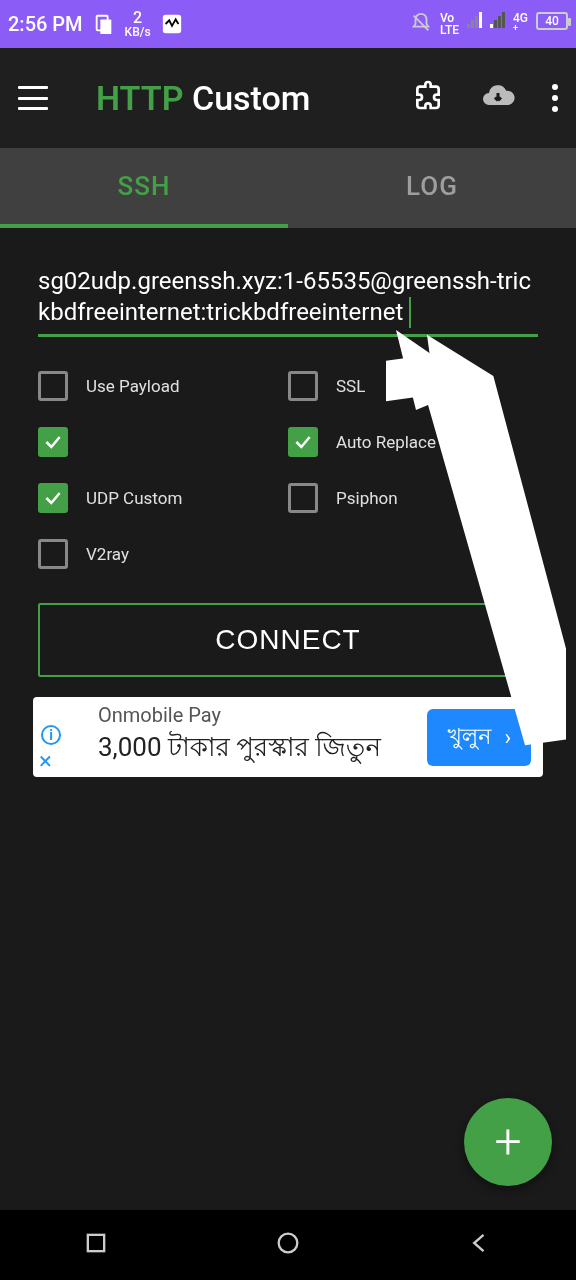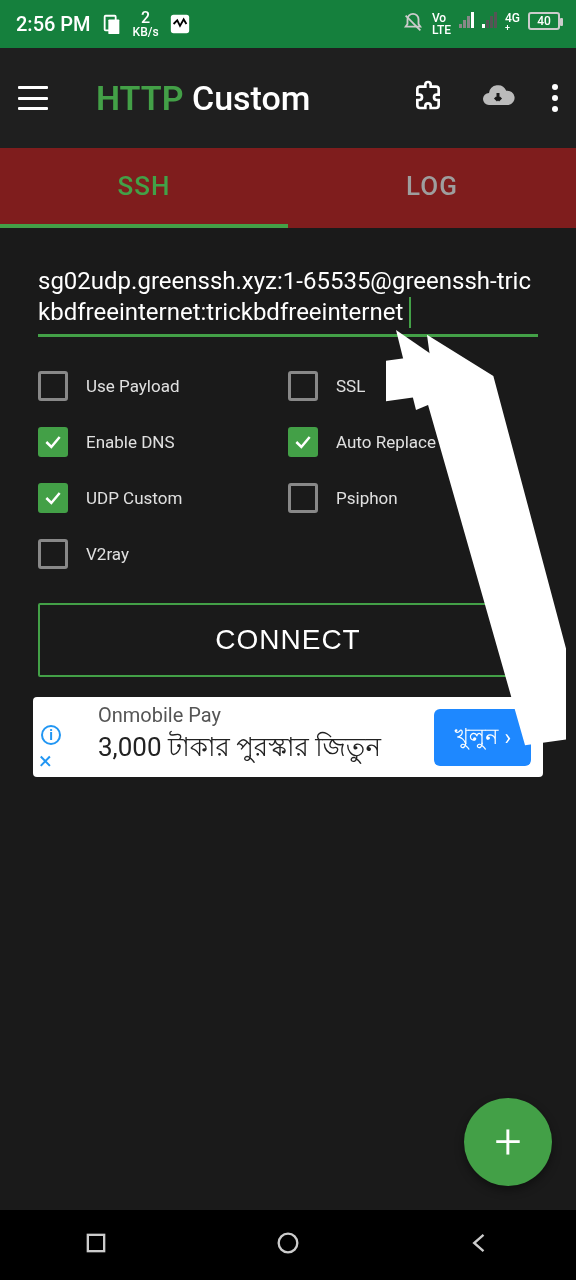--- a/index.html
+++ b/index.html
@@ -1,20 +1,20 @@
 <!DOCTYPE html>
 <html><head>
 <meta charset="utf-8">
 <style>
   * { box-sizing: border-box; margin: 0; padding: 0; }
   html, body { width: 576px; height: 1280px; background: #000; font-family: Roboto, Arial, sans-serif; color: #fff; overflow: hidden; }
   .screen { width: 576px; height: 1280px; background: #1a1a1a; position: relative; }
 
   
-  .status-bar { height: 48px; background: #15803d; display: flex; align-items: center; justify-content: space-between; padding: 0 16px; font-size: 20px; font-weight: 500; gap: 20px; }
+  .status-bar { height: 48px; background: #8b5cf6; display: flex; align-items: center; justify-content: space-between; padding: 0 8px; font-size: 20px; font-weight: 500; gap: 20px; }
   .status-left { display: flex; align-items: center; gap: 10px; }
   .status-right { display: flex; align-items: flex-start; gap: 8px; }
   .status-icon { display:inline-flex; align-items:center; }
   .kbs { display:flex; flex-direction:column; align-items:center; font-size:12px; line-height:1; }
   .kbs .num { font-size:16px; }
   .battery-box { width:32px; height:18px; border:2px solid #ccc; border-radius:3px; display:flex; align-items:center; justify-content:center; font-size:12px; position:relative; padding:0 1px;}
   .battery-box:after { content:""; position:absolute; right:-5px; top:4px; width:3px; height:8px; background:#ccc; border-radius:1px; }
   .vo-lte { font-size:12px; line-height:1; text-align:left; }
   .signal-bars { display:flex; align-items:flex-end; gap:1px; height:16px; }
   .signal-bars span { width:3px; background:#888; }
@@ -29,21 +29,21 @@
   .hamburger span { height:3px; background:#fff; border-radius:1px; }
   .title { flex: 0 0 auto; font-size: 34px; font-weight: 500; margin-left: 30px; }
   .title .h1a { color:#43a047; font-weight:600;}
   .title .h1b { color:#fff; }
   .header-spacer { flex:1; }
   .header-icons { display:flex; align-items:center; gap: 36px; }
   .dots { width:6px; display:flex; flex-direction:column; gap:5px; align-items:center; }
   .dots span { width:6px; height:6px; border-radius:50%; background:#fff; }
 
   
-  .tabs { display:flex; height:80px; background:#7f1d1d; }
+  .tabs { display:flex; height:80px; background:#404040; }
   .tab { flex:1; display:flex; align-items:center; justify-content:center; font-size:26px; font-weight:500; letter-spacing:1px; color:#9e9e9e; border-bottom:4px solid transparent; }
   .tab.active { color:#43a047; border-bottom-color:#43a047; }
 
   
   .content { padding: 28px 38px 0 38px; }
   .field-label { color:#43a047; font-size:22px; }
   .field-input { width:100%; background:transparent; border:none; border-bottom:3px solid #43a047; color:#fff; font-size:24px; padding: 10px 0 6px 0; outline:none; font-family:inherit; line-height:1.3; word-break:break-all; }
   .cursor-line { display:inline-block; border-right:2px solid #43a047; animation: none; }
 
   .checks { display:grid; grid-template-columns: 1fr 1fr; row-gap: 26px; margin-top: 34px; }
@@ -56,21 +56,21 @@
 
   .connect-btn { margin-top: 34px; width:100%; height:74px; border:2px solid #43a047; background:transparent; color:#fff; font-size:28px; font-weight:500; letter-spacing:1px; border-radius:2px; display:flex; align-items:center; justify-content:center; }
 
   
   .ad { margin: 20px auto 0 auto; width:510px; height:80px; background:#fff; border-radius:4px; position:relative; display:flex; align-items:center; padding-left:65px; padding-right:12px; gap:12px; }
   .ad-info { position:absolute; left:8px; top:28px; width:20px; height:20px; border:2px solid #2196f3; border-radius:50%; color:#2196f3; font-size:14px; display:flex;align-items:center;justify-content:center; font-weight:bold;}
   .ad-close { position:absolute; left:6px; bottom:4px; color:#2196f3; font-size:24px; line-height:1;}
   .ad-text { flex:1; }
   .ad-title { color:#555; font-size:20px; }
   .ad-sub { color:#222; font-size:26px; }
-  .ad-btn { background:#1e88ff; color:#fff; border-radius:6px; padding:10px 20px; font-size:22px; display:flex; align-items:center; gap:6px; }
+  .ad-btn { background:#1e88ff; color:#fff; border-radius:6px; padding:10px 20px; font-size:22px; display:flex; align-items:center; gap:13px; }
 
   
   .arrow { position:absolute; left:386px; top:330px; width:180px; height:420px; pointer-events:none; }
 
   
   .fab { position:absolute; right:24px; bottom:94px; width:88px; height:88px; border-radius:50%; background:#43a047; display:flex; align-items:center; justify-content:center; box-shadow:0 4px 10px rgba(0,0,0,.4); }
   .fab-plus { color:#fff; font-size:48px; font-weight:300; line-height:1; }
 
   
   .navbar { position:absolute; bottom:0; left:0; right:0; height:70px; background:#000; display:flex; align-items:center; justify-content:space-around; }
@@ -181,21 +181,20 @@
       <label class="check">
         <span class="box"></span>
         <span class="check-label">SSL</span>
       </label>
       <label class="check">
         <span class="box checked">
             <svg width="20" height="20" viewBox="0 0 24 24">
               <polyline points="4,12 10,18 20,6" fill="none" stroke="#fff" stroke-width="3"></polyline>
             </svg>
           </span>
-        <span class="check-label">Enable DNS</span>
       </label>
       <label class="check">
         <span class="box checked">
             <svg width="20" height="20" viewBox="0 0 24 24">
               <polyline points="4,12 10,18 20,6" fill="none" stroke="#fff" stroke-width="3"></polyline>
             </svg>
           </span>
         <span class="check-label">Auto Replace</span>
       </label>
       <label class="check">

